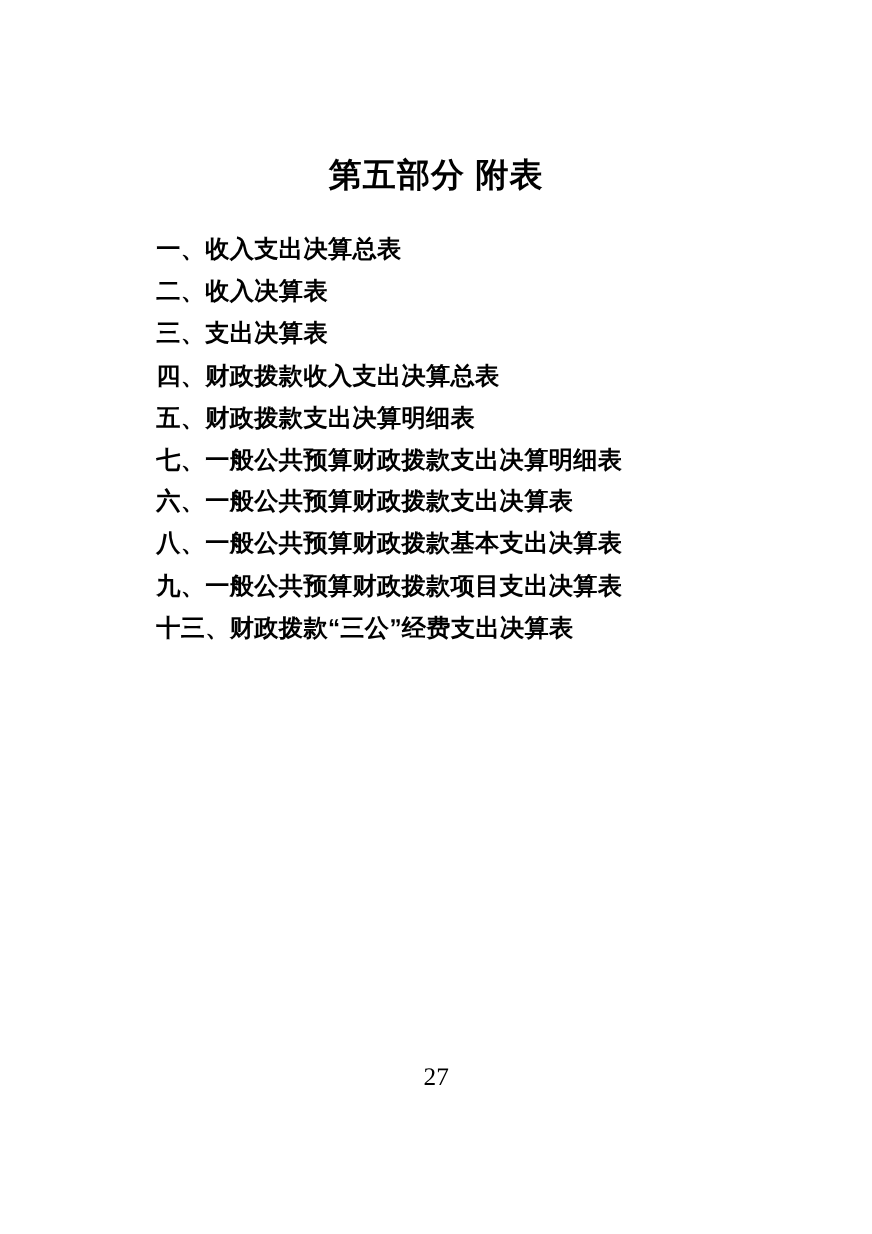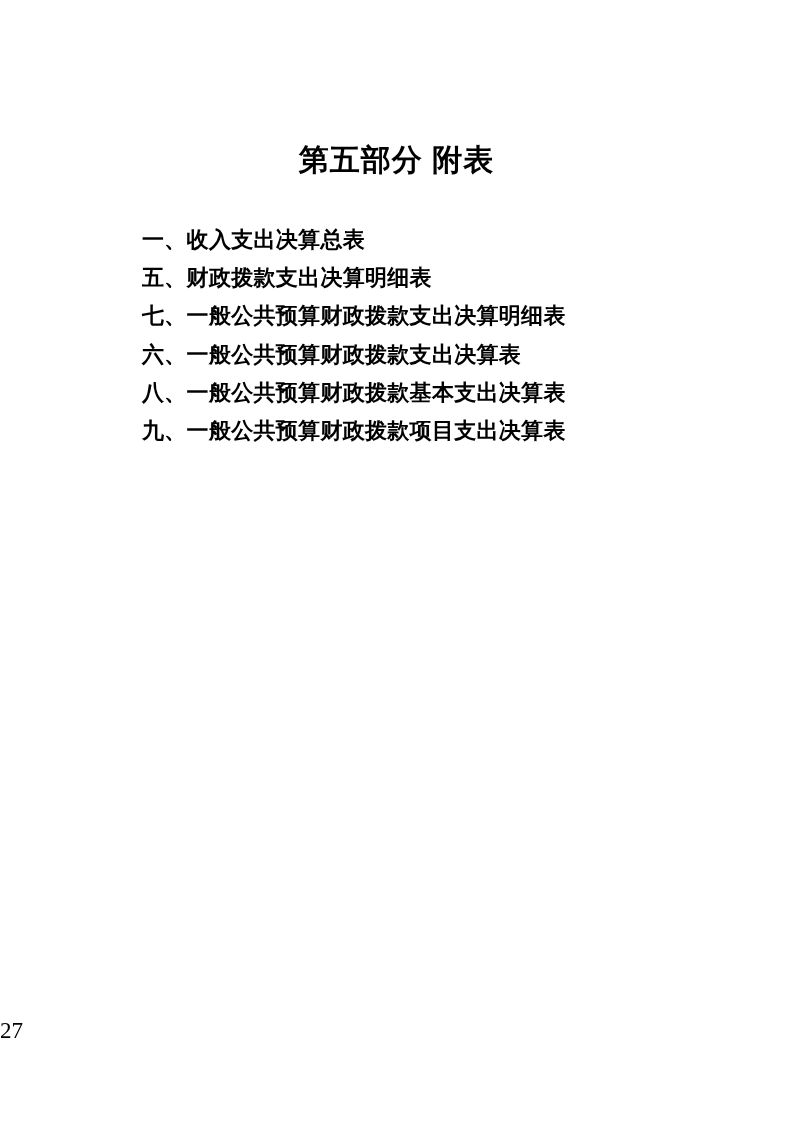--- a/index.html
+++ b/index.html
@@ -23,56 +23,61 @@
   .page-title {
     margin: 0;
     padding-top: 140px;
     text-align: center;
     font-size: 30px;
     font-weight: bold;
     line-height: 40px;
     letter-spacing: 1px;
   }
   .appendix-list {
-    margin-top: 41px;
+    margin-top: 28px;
     padding-left: 142px;
     padding-right: 60px;
   }
   .list-item {
     font-size: 22px;
     font-weight: bold;
     line-height: 38.2px;
     letter-spacing: 0.3px;
     white-space: nowrap;
   }
   .page-footer {
     position: absolute;
-    top: 1018px;
+    top: 966px;
     left: 0;
     width: 100%;
+    text-align: center;
   }
   .page-number {
     font-family: "Liberation Serif", serif;
     font-size: 23px;
     font-weight: normal;
   }
 </style>
 </head>
 <body>
 
 <div class="doc-page">
 
   <h1 class="page-title">第五部分 附表</h1>
 
   <div class="appendix-list">
       <div class="list-item">一、收入支出决算总表</div>
+      <div class="list-item">二、收入决算表</div>
+      <div class="list-item">三、支出决算表</div>
+      <div class="list-item">四、财政拨款收入支出决算总表</div>
       <div class="list-item">五、财政拨款支出决算明细表</div>
       <div class="list-item">七、一般公共预算财政拨款支出决算明细表</div>
       <div class="list-item">六、一般公共预算财政拨款支出决算表</div>
       <div class="list-item">八、一般公共预算财政拨款基本支出决算表</div>
       <div class="list-item">九、一般公共预算财政拨款项目支出决算表</div>
+      <div class="list-item">十三、财政拨款“三公”经费支出决算表</div>
     </div>
 
   <div class="page-footer">
     <span class="page-number">27</span>
   </div>
 
 </div>
 
 </body></html>

